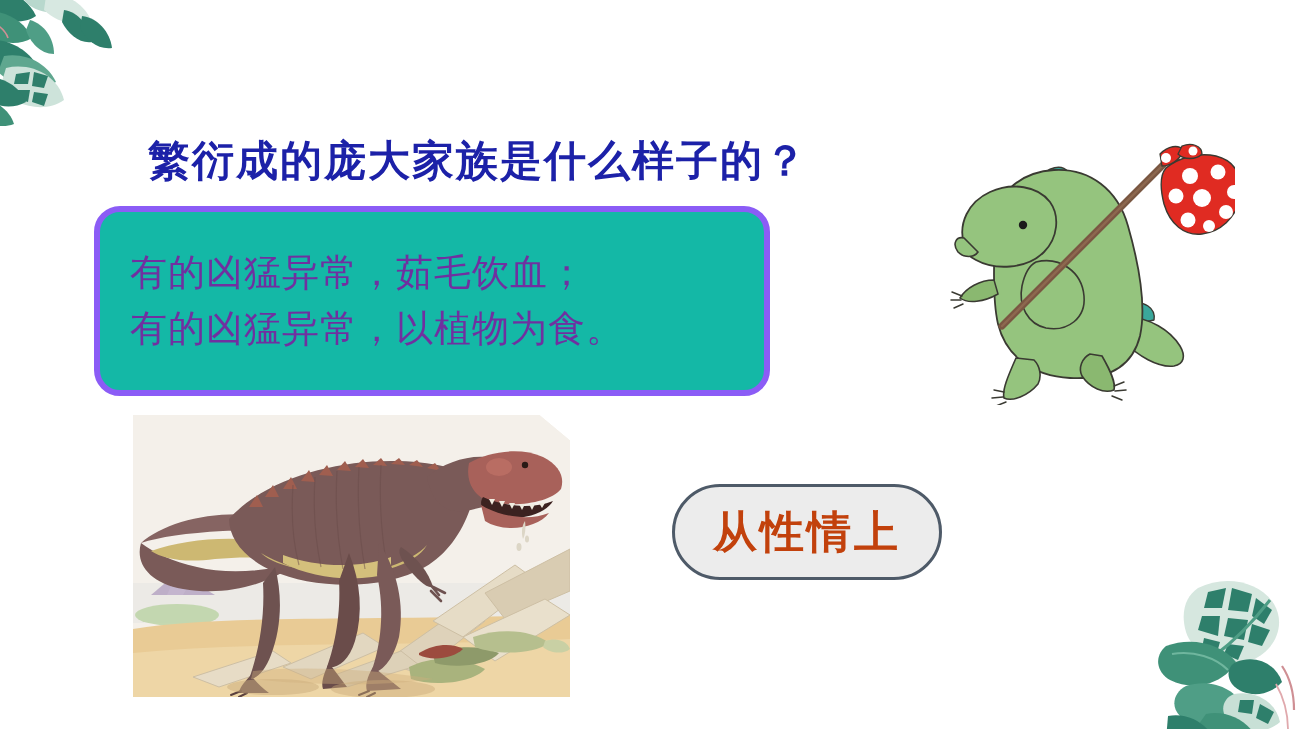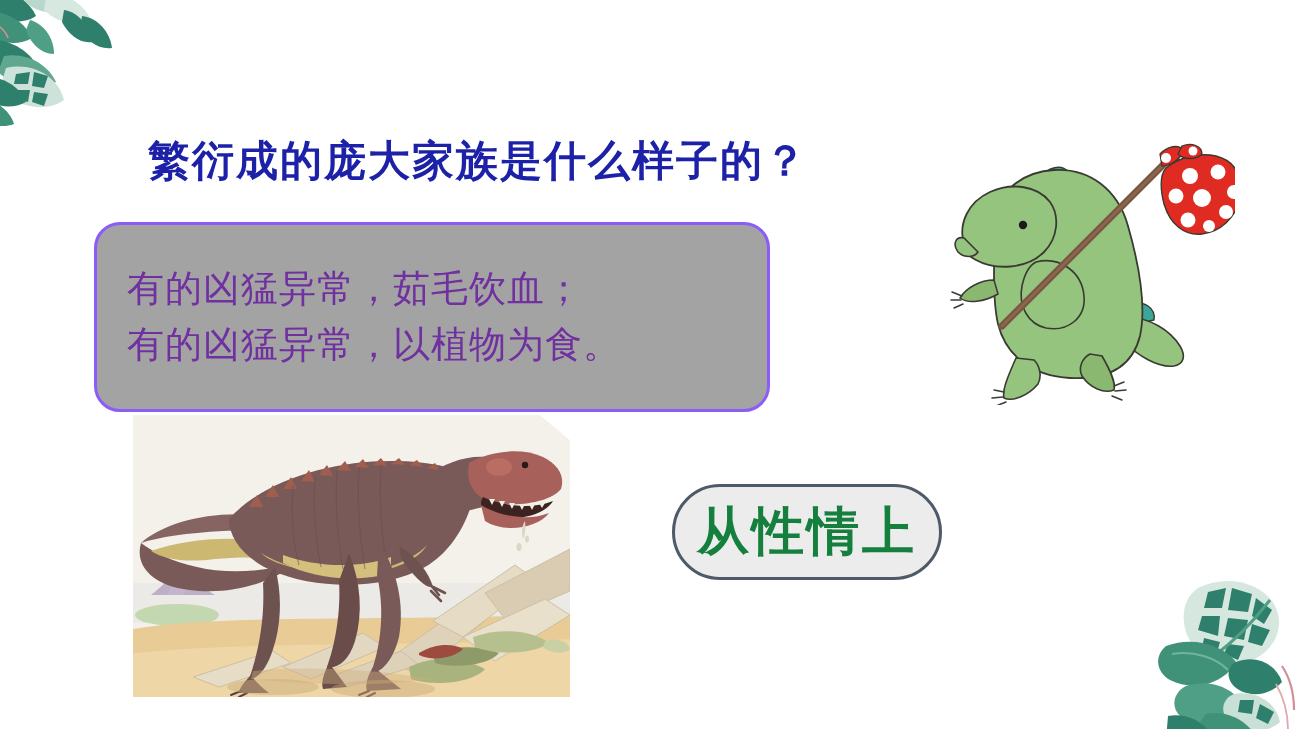--- a/index.html
+++ b/index.html
@@ -45,27 +45,27 @@
     font-weight: 700;
     color: #1c21a8;
     white-space: nowrap;
     font-family: "Liberation Serif", "DejaVu Serif", serif;
   }
 
   
   #statement-box {
     position: absolute;
     left: 94px;
-    top: 222px;
+    top: 206px;
     width: 676px;
     height: 190px;
     box-sizing: border-box;
-    border: 3px solid #8b5cf6;
+    border: 6px solid #8b5cf6;
     border-radius: 26px;
-    background: #a3a3a3;
+    background: #14b8a6;
     display: flex;
     flex-direction: column;
     justify-content: center;
     padding: 0 30px;
   }
   .statement-line {
     color: #7030a0;
     font-size: 37px;
     line-height: 1.52;
     letter-spacing: 1px;
@@ -96,22 +96,22 @@
     height: 96px;
     box-sizing: border-box;
     border: 3px solid #4e5a68;
     border-radius: 48px;
     background: #ececec;
     display: flex;
     align-items: center;
     justify-content: center;
   }
   #label-pill-text {
-    color: #15803d;
-    font-size: 52px;
+    color: #c2410c;
+    font-size: 44px;
     font-weight: 700;
     letter-spacing: 3px;
     font-family: "Liberation Serif", "DejaVu Serif", serif;
   }
 
   
   #mascot {
     position: absolute;
     left: 950px;
     top: 140px;

